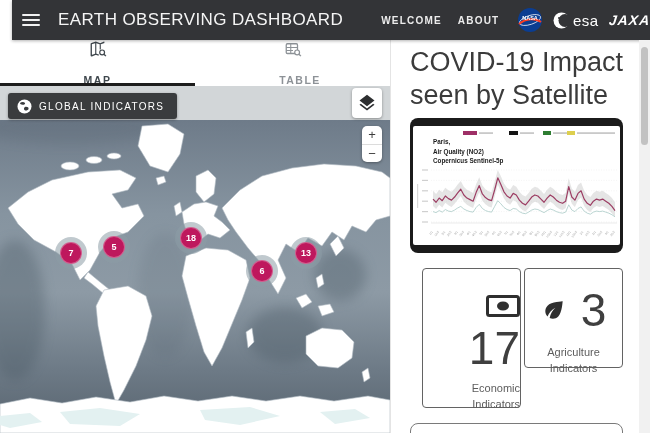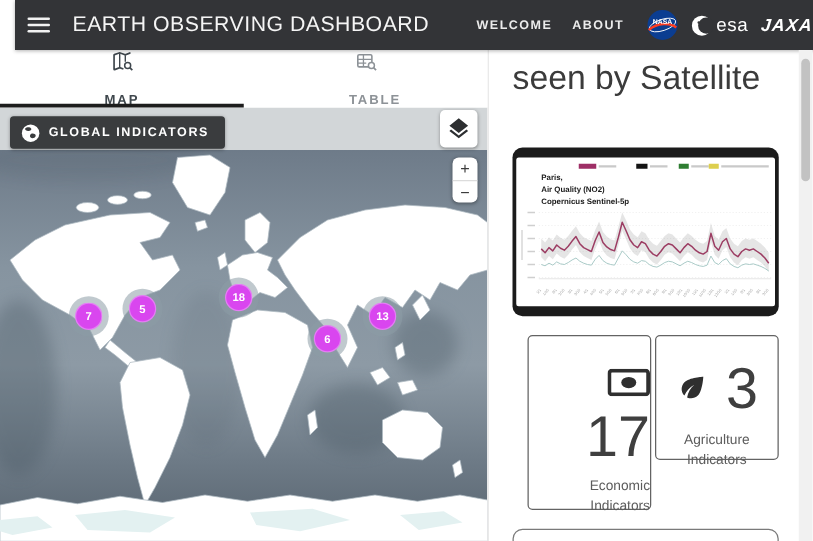--- a/index.html
+++ b/index.html
@@ -33,37 +33,37 @@
   .tab.active .tab-label { color:#3f474d; }
   .tab.inactive .tab-label { color:#8d9297;margin-left:15px; }
   .tab-underline { position:absolute; left:0; top:83px; width:195px; height:3px;
     background:#1d1d1d; z-index:11; }
 
   .map-strip { position:absolute; left:0; top:86px; width:390px; height:34px;
     background:#d2d6d8; z-index:5; }
   .gi-chip { position:absolute; left:8px; top:93px; height:26px; background:#3a3c3e;
     border-radius:3px; display:flex; align-items:center; gap:7px; padding:0 13px 0 9px;
     box-shadow:0 1px 3px rgba(0,0,0,.35); cursor:pointer; z-index:12; }
-  .gi-chip span { color:#fff; font-size:10px; font-weight:bold; letter-spacing:1.3px; }
+  .gi-chip span { color:#fff; font-size:10px; font-weight:normal; letter-spacing:1.3px; }
   .layers-btn { position:absolute; left:352px; top:88px; width:30px; height:30px;
     background:#fff; border-radius:4px; display:flex; align-items:center;
     justify-content:center; box-shadow:0 1px 3px rgba(0,0,0,.35); cursor:pointer; z-index:12; }
 
   .map-wrap { position:absolute; left:0; top:120px; width:390px; height:313px; z-index:1; }
   .zoom-ctl { position:absolute; left:362px; top:126px; width:20px; height:36px;
     background:#fff; border-radius:5px; box-shadow:0 1px 3px rgba(0,0,0,.35);
     display:flex; flex-direction:column; z-index:12; overflow:hidden; }
   .zoom-btn { flex:1; display:flex; align-items:center; justify-content:center;
     font-size:13px; color:#3c3c3c; cursor:pointer; line-height:1; }
   .zoom-div { height:1px; background:#dcdcdc; }
 
   .marker { position:absolute; width:32px; height:32px; border-radius:50%;
     background:rgba(140,156,166,.55); display:flex; align-items:center;
     justify-content:center; cursor:pointer; z-index:8; }
-  .marker-inner { width:22px; height:22px; border-radius:50%; background:#d946ef;
+  .marker-inner { width:22px; height:22px; border-radius:50%; background:#be185d;
     border:1px solid rgba(255,255,255,.3); color:#fff; font-size:9px; font-weight:bold;
     display:flex; align-items:center; justify-content:center; }
 
   
   .rpanel { position:absolute; left:390px; top:40px; width:260px; height:393px;
     background:#fff; border-left:1px solid #e4e4e4; z-index:6; }
   .rtitle { position:absolute; left:19px; top:6px; width:225px; font-size:27px;
     line-height:33px; color:#3b3b3b; }
   .chart-frame { position:absolute; left:19px; top:78px; width:213px; height:135px;
     background:#1b1b1b; border-radius:8px; padding:8px 3px; cursor:pointer; }
@@ -231,20 +231,21 @@
 </div>
 
 <div class="zoom-ctl">
   <div class="zoom-btn">+</div>
   <div class="zoom-div"></div>
   <div class="zoom-btn">−</div>
 </div>
 
 <div class="rpanel">
   <div class="rtitle">
+    <div>COVID-19 Impact</div>
     <div>seen by Satellite</div>
   </div>
 
   <div class="chart-frame">
     <div class="chart-inner">
       <svg id="mini-chart" width="207" height="119" viewBox="0 0 207 119">
           <line x1="18" y1="96" x2="204" y2="96" stroke="#ececec" stroke-width="0.6" stroke-dasharray="1,1.5"></line>
           <rect x="9" y="95.4" width="6" height="1.2" fill="#cfcfcf"></rect>
           <line x1="18" y1="85.6" x2="204" y2="85.6" stroke="#ececec" stroke-width="0.6" stroke-dasharray="1,1.5"></line>
           <rect x="9" y="85" width="6" height="1.2" fill="#cfcfcf"></rect>

